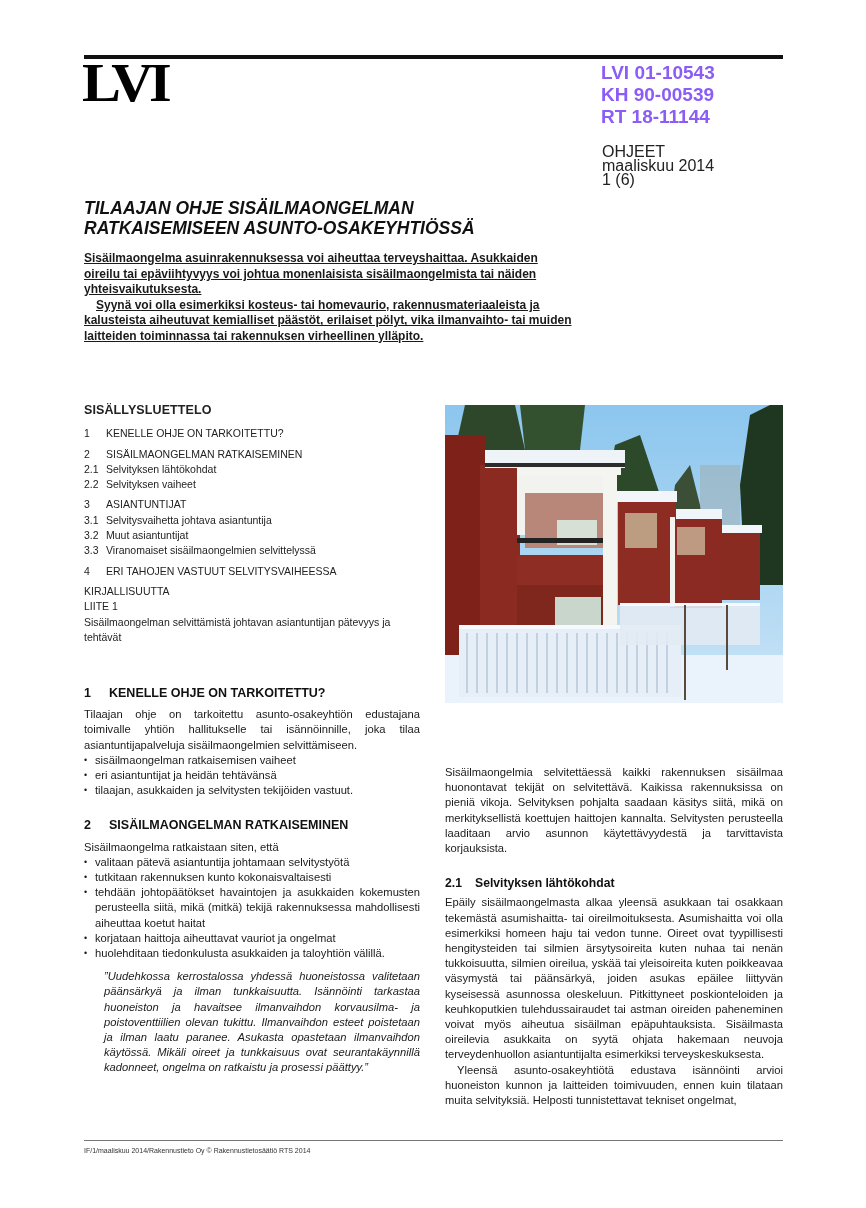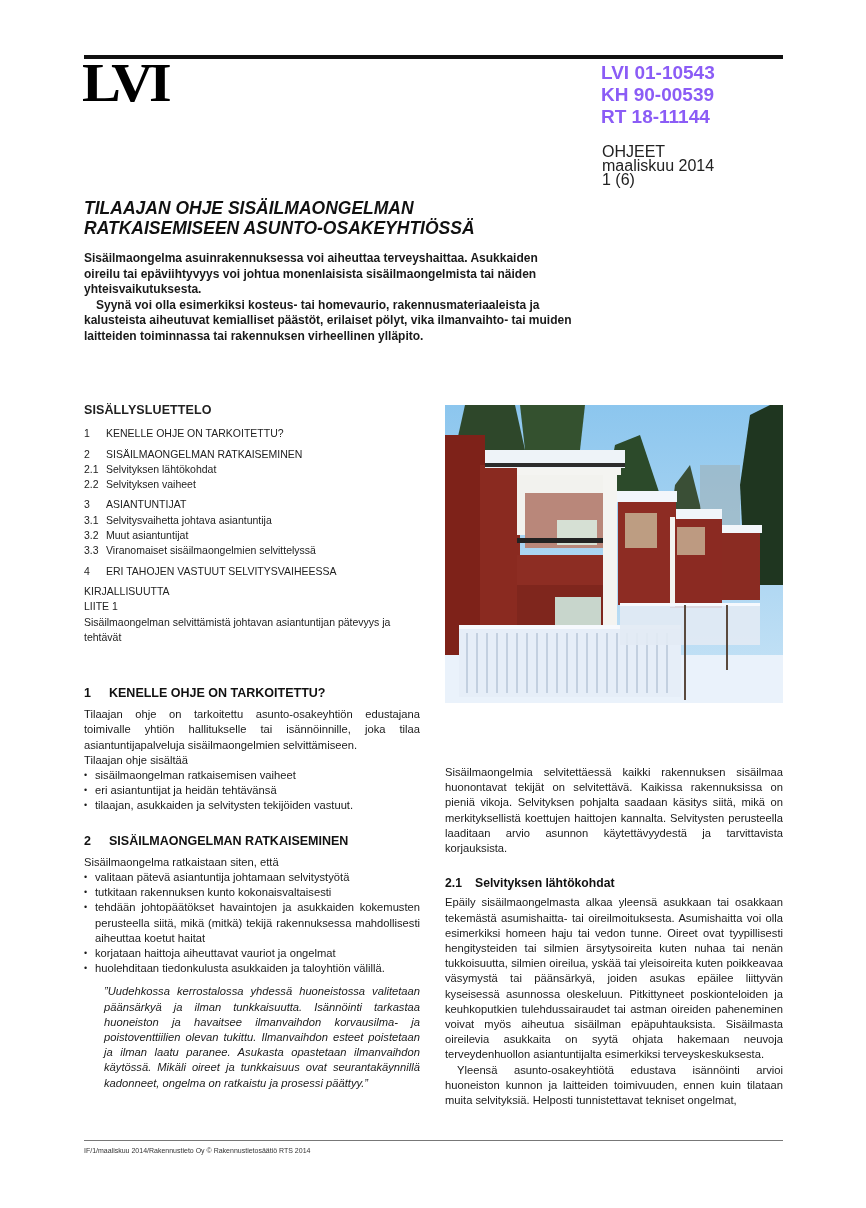--- a/index.html
+++ b/index.html
@@ -13,21 +13,21 @@
   .logo {
     left: 82px; top: 58px;
     font-family: "Liberation Serif", "DejaVu Serif", serif;
     font-weight: bold; font-size: 54px; line-height: 50px; letter-spacing: -4px;
     transform: scaleX(1.08); transform-origin: left top; color: #000;
   }
   .codes { left: 601px; top: 62px; font-weight: bold; font-size: 19px; line-height: 22px; color: #8b5cf6; }
   .codes div { white-space: nowrap; }
   .meta { left: 602px; top: 145px; font-size: 16px; line-height: 14px; color: #222; }
   .title { left: 84px; top: 198px; font-weight: bold; font-size: 17.5px; line-height: 20px; width: 520px; color: #111; font-style: italic; }
-  .intro { left: 84px; top: 251px; width: 490px; font-weight: bold; font-size: 12px; line-height: 15.6px; color: #1a1a1a; }
+  .intro { left: 84px; top: 251px; width: 490px; font-weight: bold; font-size: 12px; line-height: 15.6px; color: #1a1a1a; text-decoration: underline; }
   .intro p { margin: 0; }
   .intro p.indent { text-indent: 12px; }
 
   .toc { left: 84px; top: 403px; width: 345px; font-size: 10.5px; line-height: 15.3px; color: #222; }
   .toc-heading { font-weight: bold; font-size: 12.5px; margin-bottom: 8px; letter-spacing: 0.1px; }
   .toc-group { margin-bottom: 5px; }
   .toc-row { display: flex; white-space: nowrap; }
   .toc-num { width: 22px; flex: none; }
   .toc-plain { }
 
@@ -202,21 +202,20 @@
     <line x1="282" y1="200" x2="282" y2="265" stroke="#5a4a3e" stroke-width="2"></line>
   </svg>
 </div>
 
 <div class="abs col left-col">
   <h2>
       <span class="num">1</span>
       <span>KENELLE OHJE ON TARKOITETTU?</span>
     </h2>
   <p>Tilaajan ohje on tarkoitettu asunto-osakeyhtiön edustajana toimivalle yhtiön hallitukselle tai isännöinnille, joka tilaa asiantuntijapalveluja sisäilmaongelmien selvittämiseen.</p>
-  <p>Tilaajan ohje sisältää</p>
   <ul>
     <li>sisäilmaongelman ratkaisemisen vaiheet</li>
     <li>eri asiantuntijat ja heidän tehtävänsä</li>
     <li>tilaajan, asukkaiden ja selvitysten tekijöiden vastuut.</li>
   </ul>
 
   <h2 style="margin-top:20px">
       <span class="num">2</span>
       <span>SISÄILMAONGELMAN RATKAISEMINEN</span>
     </h2>

